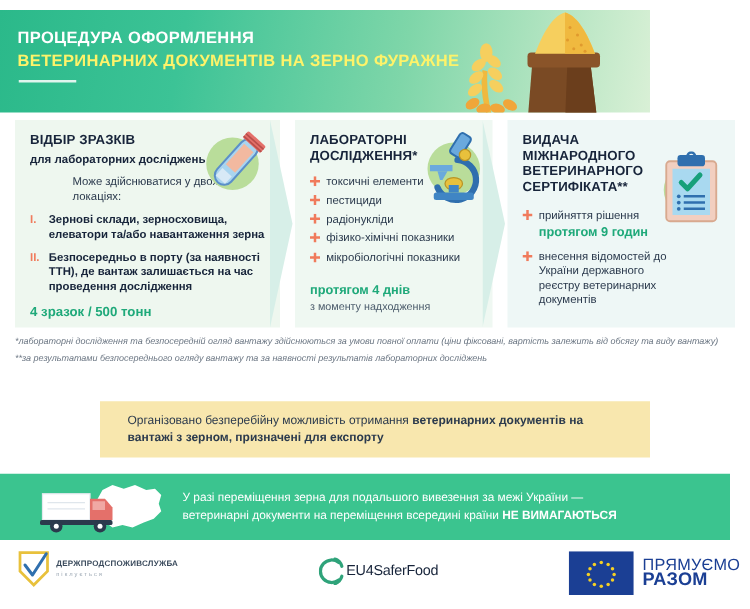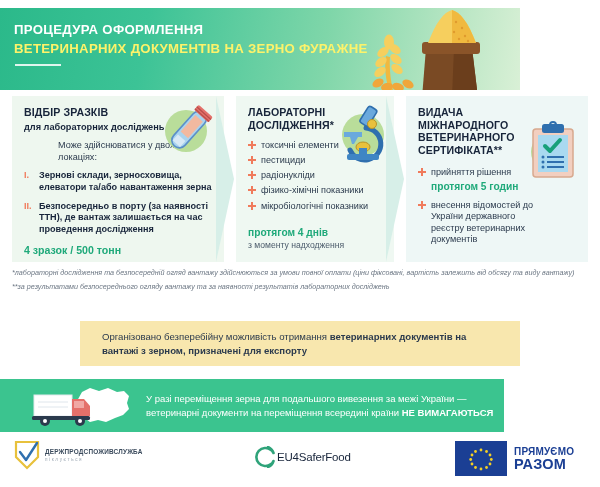--- a/index.html
+++ b/index.html
@@ -207,21 +207,21 @@
     color: #2b3a4d;
     font-size: 9.6px;
     line-height: 13.5px;
   }
   .callout-text b { font-weight: bold; }
 
   
   .strip {
     position: absolute;
     left: 0; top: 379px;
-    width: 504px; height: 53px;
+    width: 584px; height: 53px;
     background: #3bc48f;
     display: flex;
     align-items: center;
   }
   .truck-art {
     width: 106px; height: 46px;
     margin-left: 30px;
     flex: 0 0 auto;
   }
   .strip-text {
@@ -279,22 +279,22 @@
     display: flex;
     align-items: center;
   }
   .eu-flag {
     width: 52px; height: 35px;
     flex: 0 0 auto;
   }
   .eu-words { margin-left: 7px; }
   .eu-w1 {
     color: #1b3f94;
-    font-size: 10px;
-    font-weight: bold;
+    font-size: 13px;
+    font-weight: normal;
     letter-spacing: 0.2px;
     line-height: 11px;
   }
   .eu-w2 {
     color: #1b3f94;
     font-size: 14.5px;
     font-weight: bold;
     letter-spacing: 0.2px;
     line-height: 15px;
   }
@@ -466,21 +466,21 @@
       </svg>
 
       <div class="p-head" style="max-width:115px;">ВИДАЧА МІЖНАРОДНОГО ВЕТЕРИНАРНОГО СЕРТИФІКАТА**</div>
 
       <div class="blist blist-wide" style="margin-top:11px;">
         <div class="bitem" style="max-width:105px;">
           <svg class="plus" viewBox="0 0 8 8">
               <path d="M3 0h2v3h3v2H5v3H3V5H0V3h3z" fill="#f07b5c"></path>
             </svg>
           <span>прийняття рішення</span>
-          <div class="term-green" style="margin-top:2px;">протягом 5 годин</div>
+          <div class="term-green" style="margin-top:2px;">протягом 9 годин</div>
         </div>
         <div class="bitem" style="max-width:115px;">
           <svg class="plus" viewBox="0 0 8 8">
               <path d="M3 0h2v3h3v2H5v3H3V5H0V3h3z" fill="#f07b5c"></path>
             </svg>
           <span>внесення відомостей до України державного реєстру ветеринарних документів</span>
         </div>
       </div>
     </div>
   </div>

